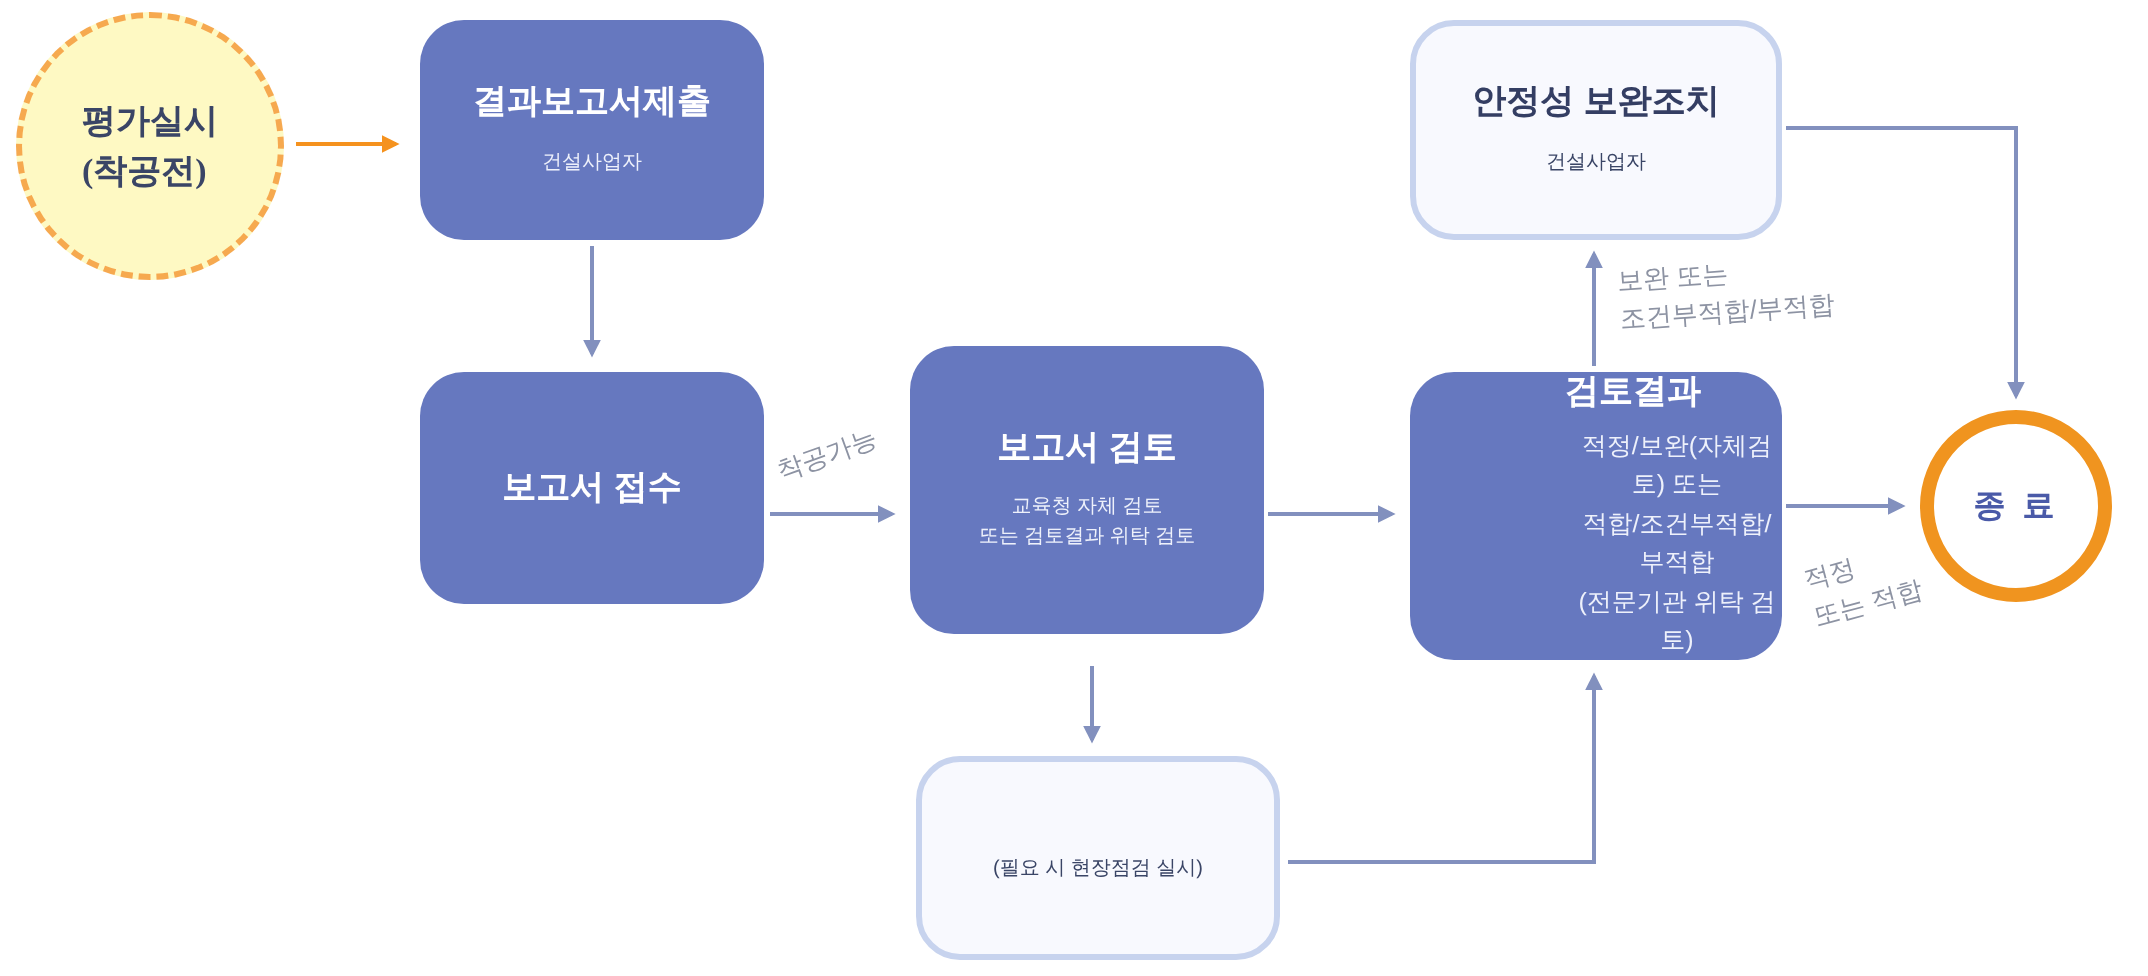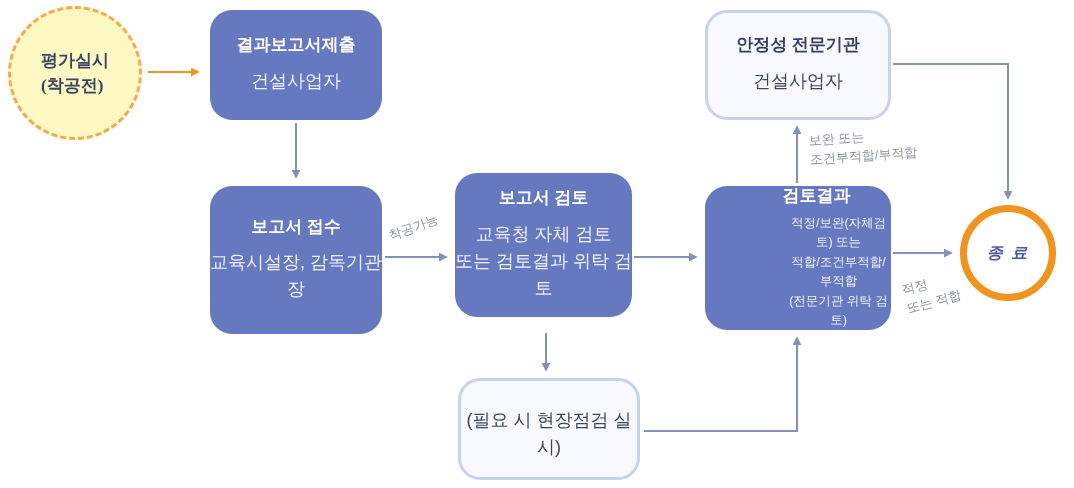--- a/index.html
+++ b/index.html
@@ -8,38 +8,38 @@
     position:relative;width:1074px;height:488px;background:#ffffff;overflow:hidden;
   }
   
   .node{position:absolute;box-sizing:border-box;display:flex;flex-direction:column;
         align-items:center;justify-content:center;text-align:center;}
   .blue-box{background:#6678BF;border-radius:22px;color:#ffffff;}
   .light-box{background:#F8F9FE;border:3px solid #C7D3EE;border-radius:22px;color:#343E63;}
   .node .title{font-weight:bold;font-size:17px;letter-spacing:0;line-height:1.2;white-space:pre-line;}
   .blue-box .title{color:#ffffff;}
   .light-box .title{color:#343E63;}
-  .node .subtitle{font-size:18px;line-height:1.5;white-space:pre-line;margin-top:12px;}
+  .node .subtitle{font-size:10px;line-height:1.5;white-space:pre-line;margin-top:12px;}
   .blue-box .subtitle{color:#EEF1FB;}
   .light-box .subtitle{color:#3A4566;}
   .small-sub{font-size:12.5px !important;line-height:1.55 !important;margin-left:44px;}
 
   
   .start-circle{
     position:absolute;left:8px;top:6px;width:134px;height:134px;box-sizing:border-box;
     border:3px dashed #F6A94F;border-radius:50%;background:#fef9c3;
     display:flex;align-items:center;justify-content:center;text-align:left;font-family:Liberation Serif, serif;
   }
   .start-circle .title{font-weight:bold;font-size:17px;color:#3A4566;line-height:1.5;white-space:pre-line;}
 
   
   .end-circle{
     position:absolute;left:960px;top:205px;width:96px;height:96px;box-sizing:border-box;
     border:7px solid #F0941F;border-radius:50%;background:#ffffff;
-    display:flex;align-items:center;justify-content:center;text-align:center;font-style:italic;
+    display:flex;align-items:center;justify-content:center;text-align:center;
   }
   .end-circle .title{font-weight:bold;font-size:16px;color:#4A5AA8;letter-spacing:2px;}
 
   
   svg.edges{position:absolute;left:0;top:0;pointer-events:none;}
   .edge-label{
     position:absolute;color:#8D93A3;font-size:13px;line-height:1.45;white-space:pre-line;
   }
   .rot-steep{transform:rotate(-20deg);transform-origin:left top;}
   .rot-mid{transform:rotate(-15deg);transform-origin:left top;}
@@ -82,40 +82,39 @@
   <div class="start-circle">
     <div class="title">평가실시
 (착공전)</div>
   </div>
 
   <div class="node blue-box" style="left:210px;top:10px;width:172px;height:110px;">
     <div class="title">결과보고서제출</div>
     <div class="subtitle">건설사업자</div>
   </div>
 
-  <div class="node blue-box" style="left:210px;top:186px;width:172px;height:148px;">
+  <div class="node blue-box" style="left:210px;top:186px;width:172px;height:116px;">
     <div class="title">보고서 접수</div>
-    <div class="subtitle">교육시설장, 감독기관장</div>
   </div>
 
   <div class="node blue-box" style="left:455px;top:173px;width:177px;height:144px;">
     <div class="title">보고서 검토</div>
     <div class="subtitle">교육청 자체 검토
 또는 검토결과  위탁 검토</div>
   </div>
 
   <div class="node blue-box" style="left:705px;top:186px;width:186px;height:144px;padding-left:37px;">
     <div class="title">검토결과</div>
     <div class="subtitle small-sub" style="margin-top:8px;">적정/보완(자체검토) 또는
 적합/조건부적합/ 부적합
 (전문기관 위탁 검토)</div>
   </div>
 
   <div class="node light-box" style="left:705px;top:10px;width:186px;height:110px;">
-    <div class="title">안정성 전문기관</div>
+    <div class="title">안정성 보완조치</div>
     <div class="subtitle">건설사업자</div>
   </div>
 
   <div class="node light-box" style="left:458px;top:378px;width:182px;height:102px;">
     <div class="subtitle" style="margin-top:10px;">(필요 시 현장점검 실시)</div>
   </div>
 
   <div class="end-circle">
     <div class="title">종 료</div>
   </div>

